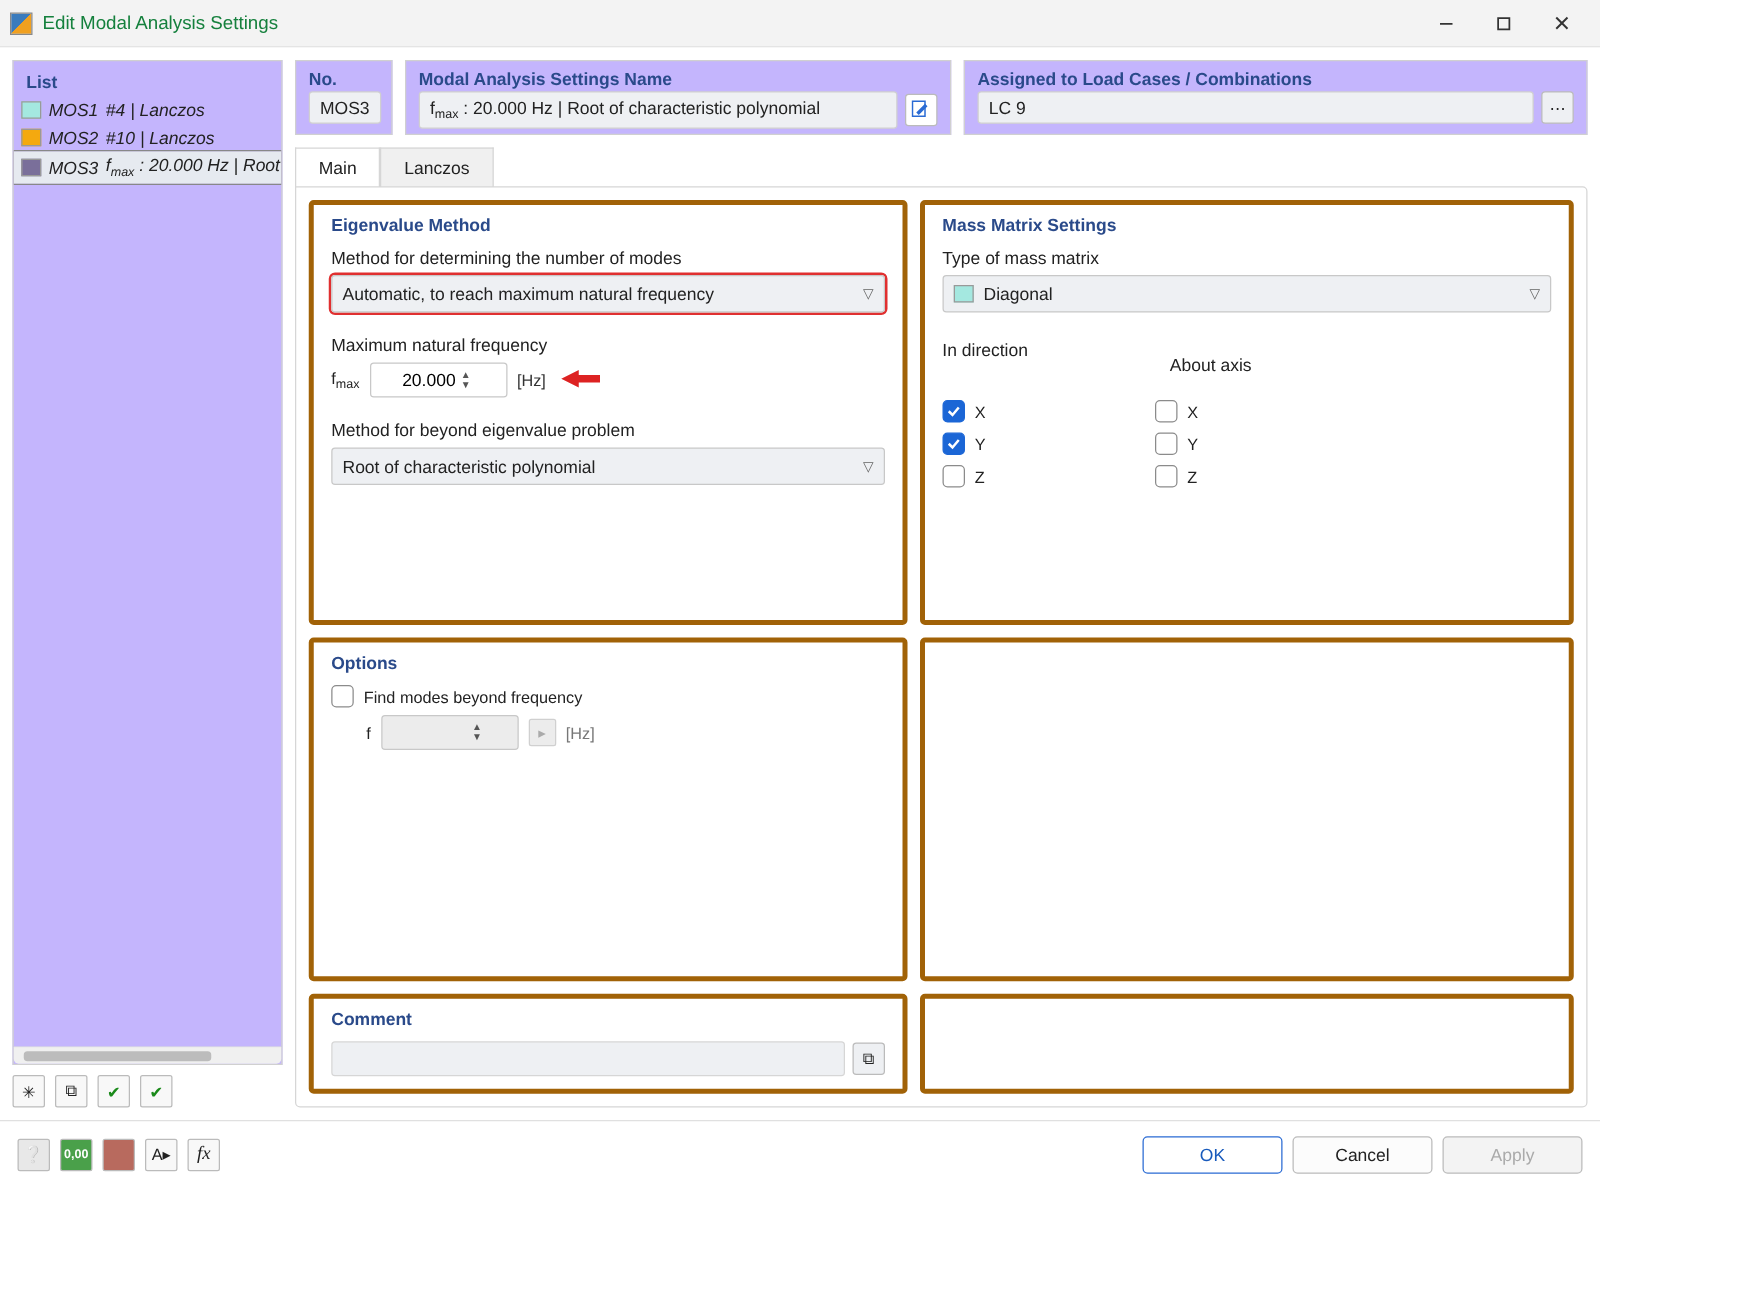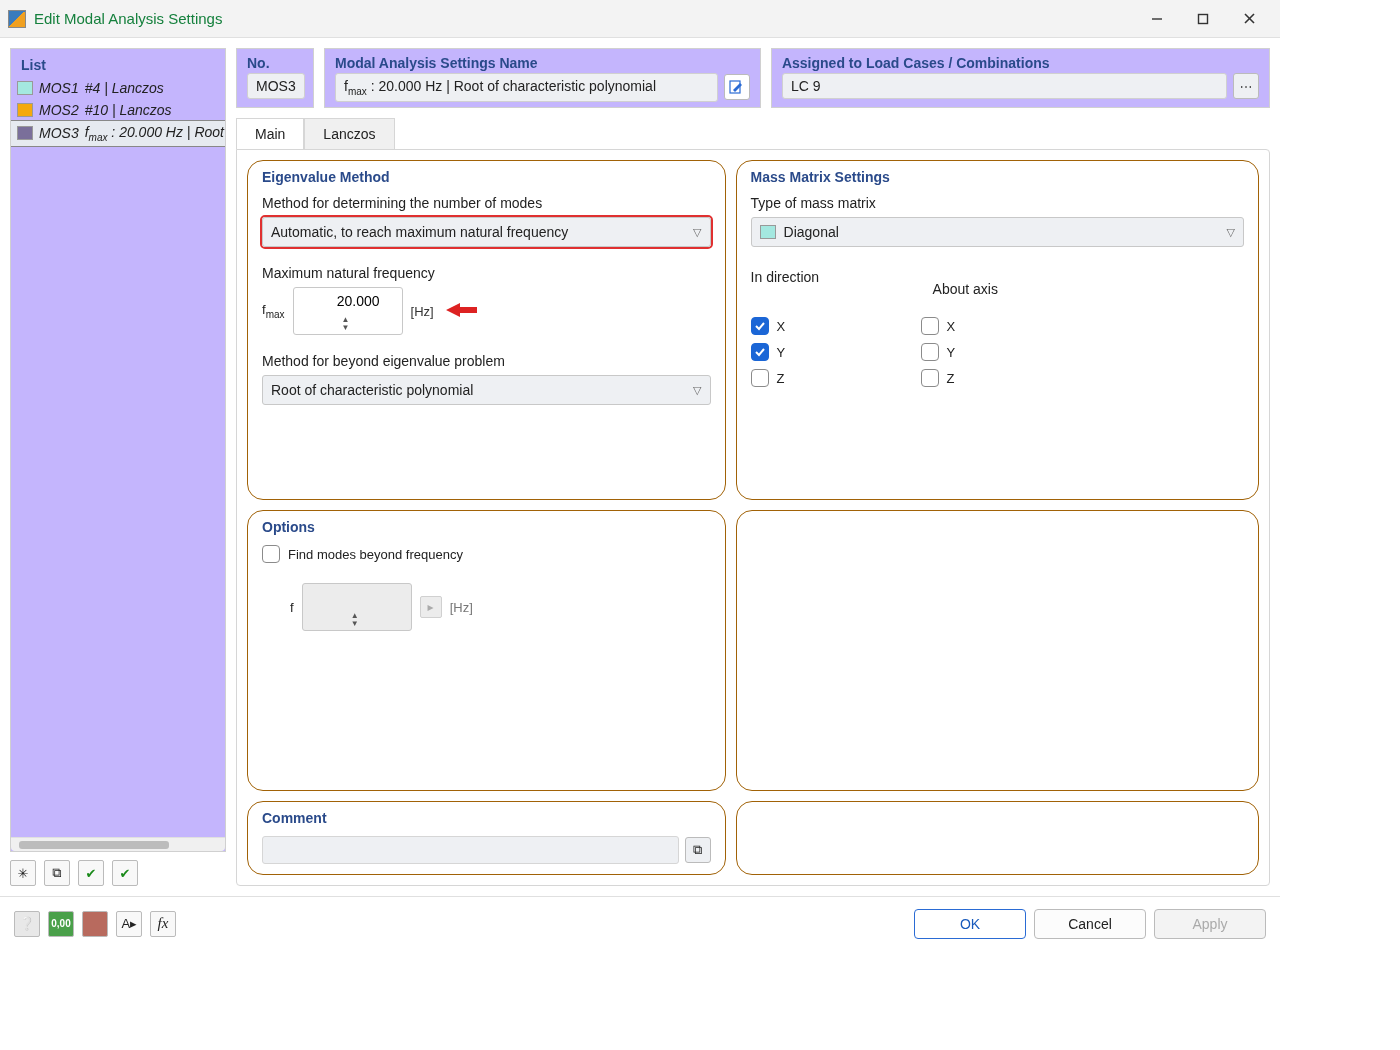--- a/index.html
+++ b/index.html
@@ -47,30 +47,30 @@
   .name-panel { flex: 1.05; }
   .assigned-panel { flex: 1.2; }
 
   
   .main-area { flex: 1; display: flex; flex-direction: column; }
   .tabbar { display: flex; margin-bottom: -1px; }
   .tab { padding: 7px 18px 7px; border: 1px solid #d6d6d6; border-bottom: none; background: #f0f0f0; font-size:14px; }
   .tab.active { background: #fff; font-weight: 500; border-bottom: 1px solid #fff;}
   .tabcontent { flex:1; border:1px solid #d6d6d6; border-radius: 0 4px 4px 4px; background:#fff; display:flex; flex-direction:column; gap:10px; padding:10px;}
   .two-cols { display:flex; gap:10px; }
-  .section { border:1px solid #a16207; border-radius:16px; padding: 8px 14px 14px; }
+  .section { border:4px solid #a16207; border-radius:4px; padding: 8px 14px 14px; }
   .section .sec-title { color:#2a4a8a; font-weight:600; font-size:14px; margin-bottom:10px;}
   .label { font-size:14px; margin-bottom:6px; display:block;}
   .select { width:100%; background:#eef0f3; border:1px solid #c8c8c8; border-radius:3px; padding:6px 26px 6px 8px; font-size:14px; position:relative; display:flex; align-items:center;}
   .select .chev { position:absolute; right:8px; top:50%; transform:translateY(-50%); color:#666; font-size:11px;}
   .highlight-red { outline: 2.5px solid #e03030; outline-offset: 0px; border-radius:3px;}
   .mini-swatch { width:16px; height:14px; border:1px solid #999; margin-right:8px; flex-shrink:0;}
 
   .row-inline { display:flex; align-items:center; gap:8px;}
-  .numinput { width:110px; background:#fff; border:1px solid #c8c8c8; border-radius:3px; display:flex; align-items:center;flex-direction:column;}
+  .numinput { width:110px; background:#fff; border:1px solid #c8c8c8; border-radius:3px; display:flex; align-items:center;}
   .numinput input { border:none; width:72px; text-align:right; padding:5px 4px; font-size:14px; background:transparent;}
   .spinners { display:flex; flex-direction:column; margin: 2px 4px 2px 0;}
   .spinners div{ font-size:8px; line-height:8px; color:#555;}
   .numinput.disabled { background:#ececec; }
   .numinput.disabled input { color:#aaa; }
   .unit { color:#333; }
   .arrow-annot { margin-left:2px; }
 
   .checkgrid { display:grid; grid-template-columns: 150px 150px; row-gap: 8px; column-gap: 20px;}
   .checkrow { display:flex; align-items:center; gap:8px;}
@@ -272,21 +272,21 @@
                   <div class="chk"></div>
                   <span>Z</span>
                 </div>
             </div>
           </div>
         </div>
 
         <div class="two-cols" style="flex:1;">
           <div class="section" style="flex:1;">
             <div class="sec-title">Options</div>
-            <div class="checkrow" style="margin-bottom:20px;">
+            <div class="checkrow" style="margin-bottom:6px;">
               <div class="chk"></div>
               <span>Find modes beyond frequency</span>
             </div>
             <div class="row-inline" style="padding-left:28px;">
               <span>f</span>
               <div class="numinput disabled">
                 <input disabled="" style="">
                 <div class="spinners">
                     <div>▲</div>
                     <div>▼</div>

